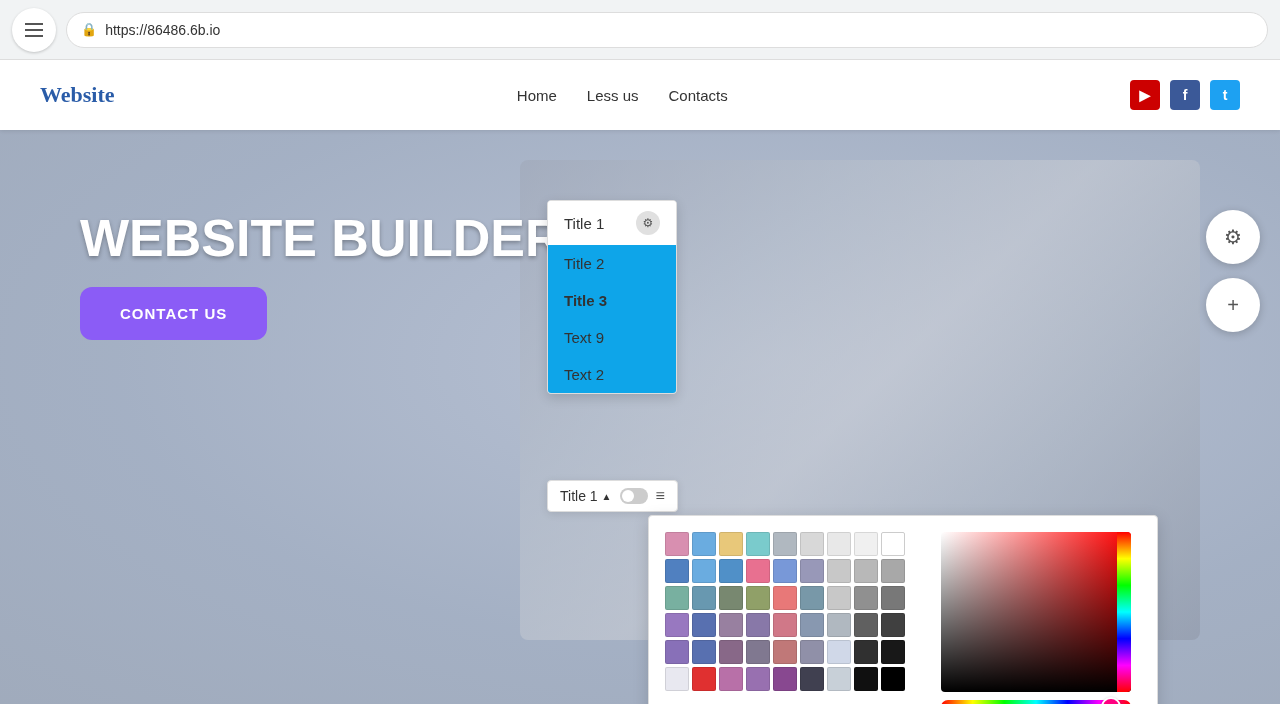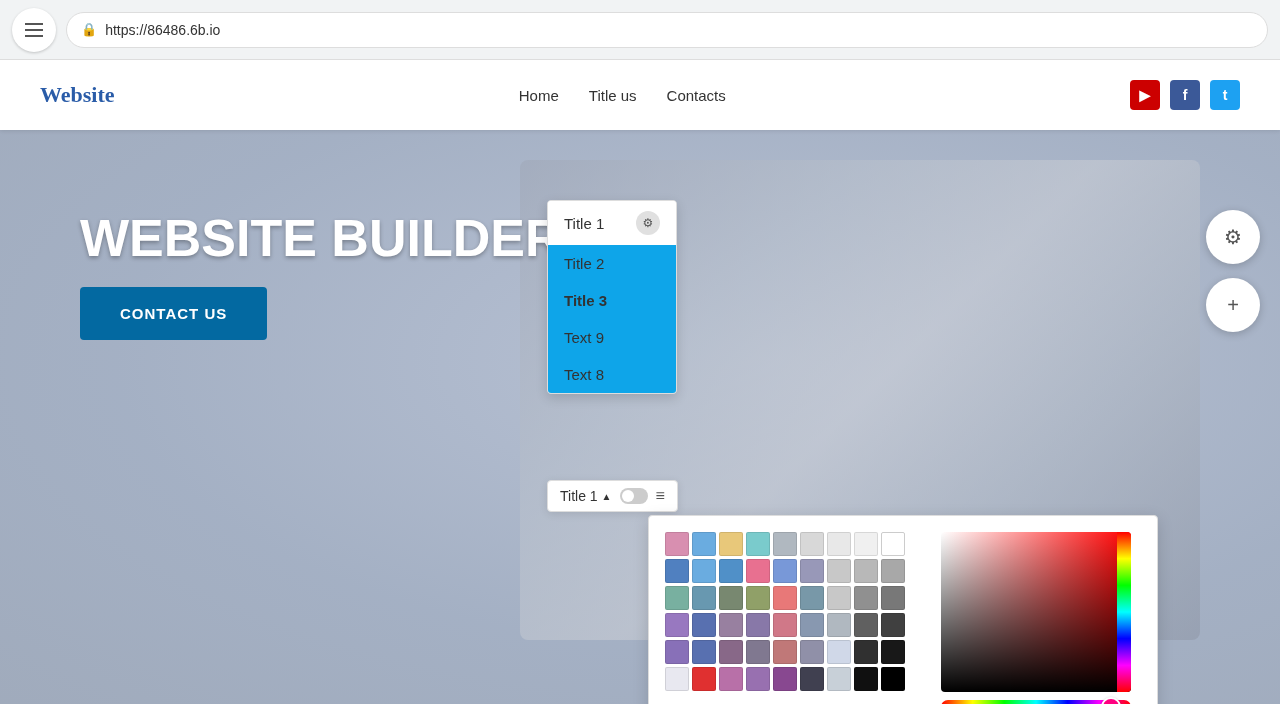--- a/index.html
+++ b/index.html
@@ -142,29 +142,29 @@
       margin-bottom: 20px;
     }
     .hero-subtitle {
       font-size: 16px;
       color: #fff;
       line-height: 1.6;
       margin-bottom: 36px;
       text-shadow: 0 1px 2px rgba(0,0,0,0.3);
     }
     .contact-btn {
-      background: #0369a1;
+      background: #8b5cf6;
       color: #fff;
       border: none;
       padding: 18px 40px;
       font-size: 15px;
       font-weight: bold;
       letter-spacing: 1px;
       cursor: pointer;
-      border-radius: 4px;
+      border-radius: 12px;
     }
 
     
     .floating-buttons {
       position: absolute;
       right: 20px;
       top: 80px;
       display: flex;
       flex-direction: column;
       gap: 14px;
@@ -355,21 +355,21 @@
     <span>https://86486.6b.io</span>
   </div>
 </div>
 
 <div class="website-container">
 
   <div class="nav-bar">
     <div class="nav-logo">Website</div>
     <div class="nav-links">
       <a class="nav-link">Home</a>
-      <a class="nav-link">Title us</a>
+      <a class="nav-link">Less us</a>
       <a class="nav-link">Contacts</a>
     </div>
     <div class="nav-socials">
       <div class="social-icon social-yt">▶</div>
       <div class="social-icon social-fb">f</div>
       <div class="social-icon social-tw">t</div>
     </div>
   </div>
 
   <div class="hero">
@@ -397,21 +397,21 @@
       <div class="dropdown-item">
         <span>Title 2</span>
       </div>
       <div class="dropdown-item">
         <span><strong>Title 3</strong></span>
       </div>
       <div class="dropdown-item">
         <span>Text 9</span>
       </div>
       <div class="dropdown-item">
-        <span>Text 8</span>
+        <span>Text 2</span>
       </div>
     </div>
 
     <div class="text-toolbar">
       <div class="toolbar-label">
         <span>Title 1</span>
         <span class="toolbar-chevron">▲</span>
       </div>
       <div class="toolbar-toggle"></div>
       <div class="toolbar-align">≡</div>

